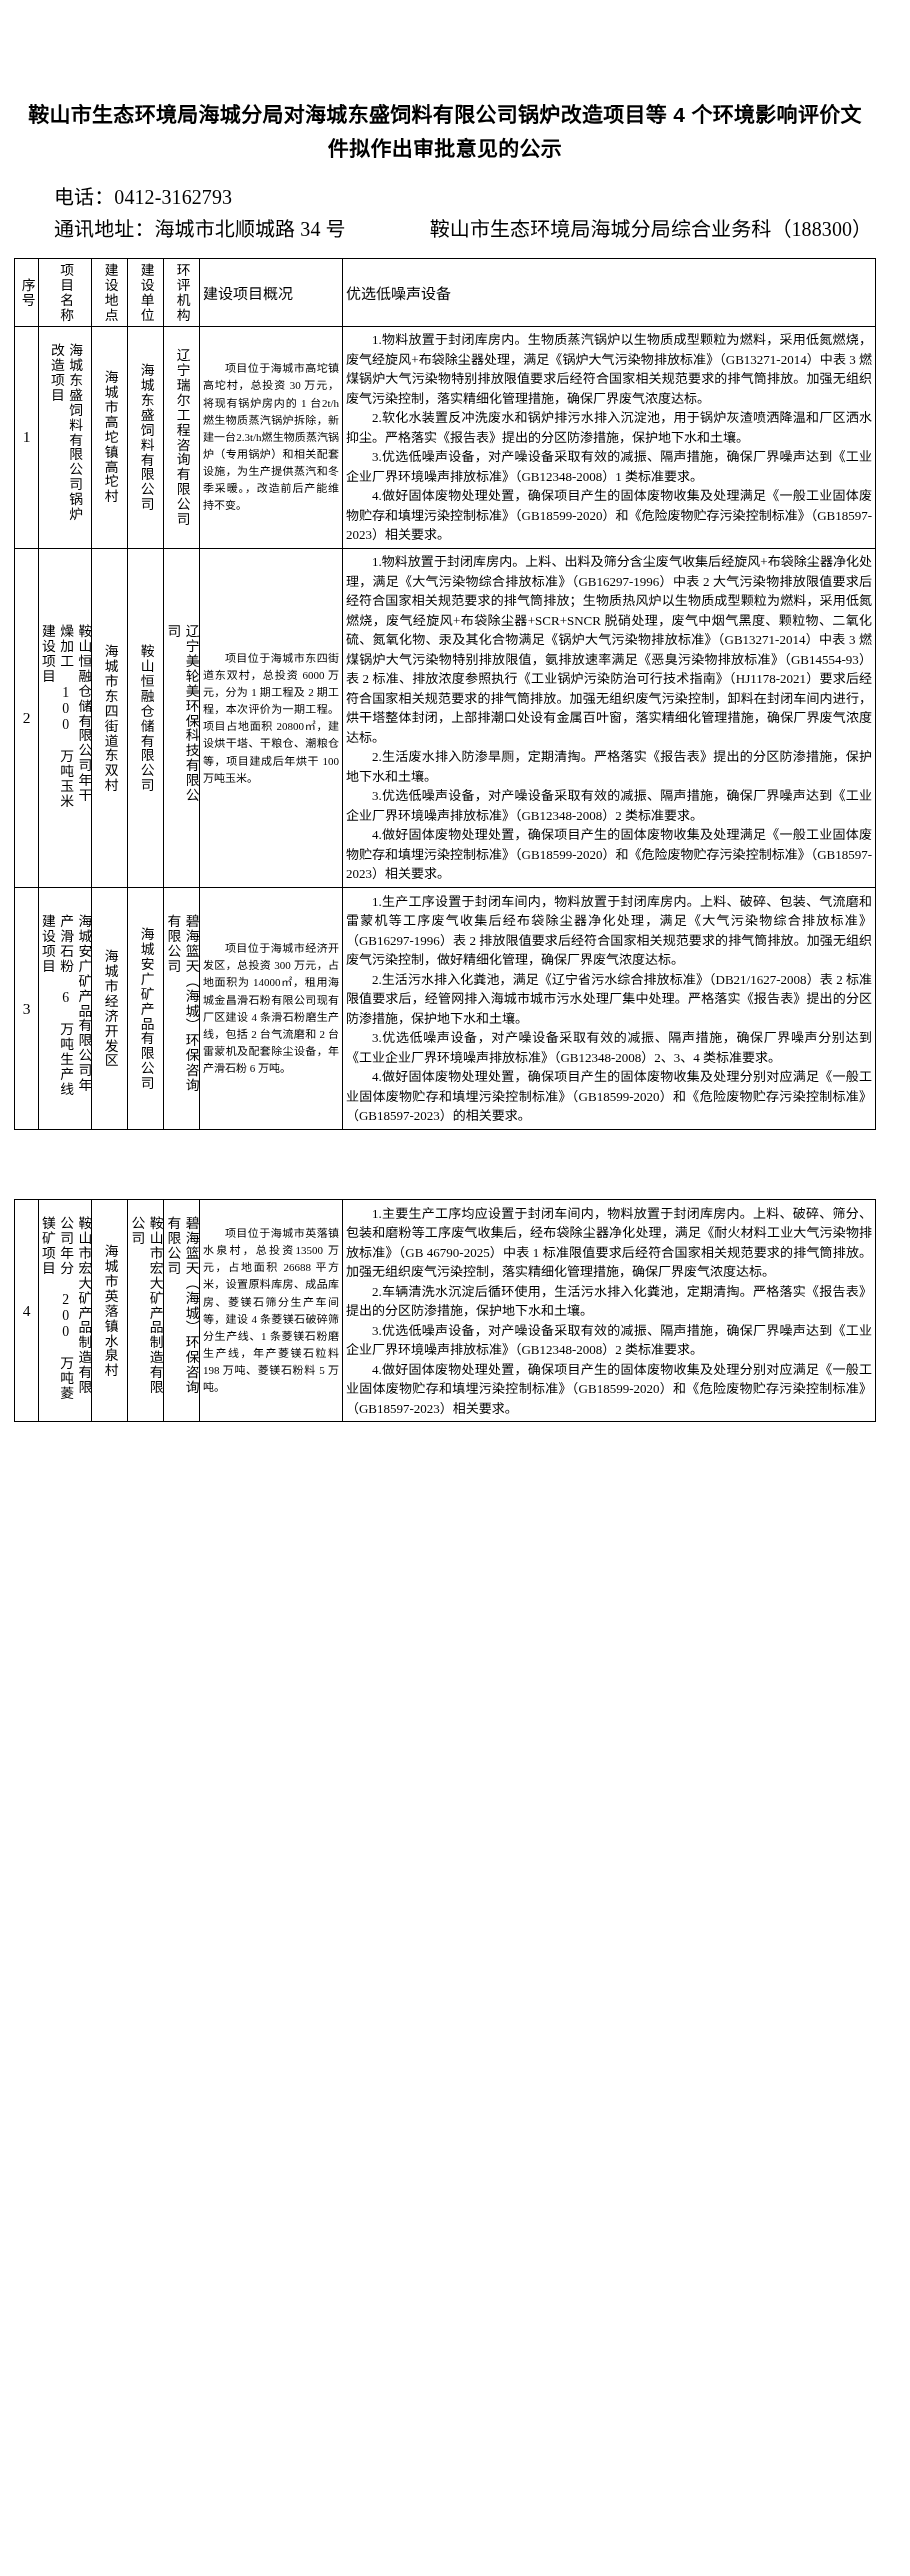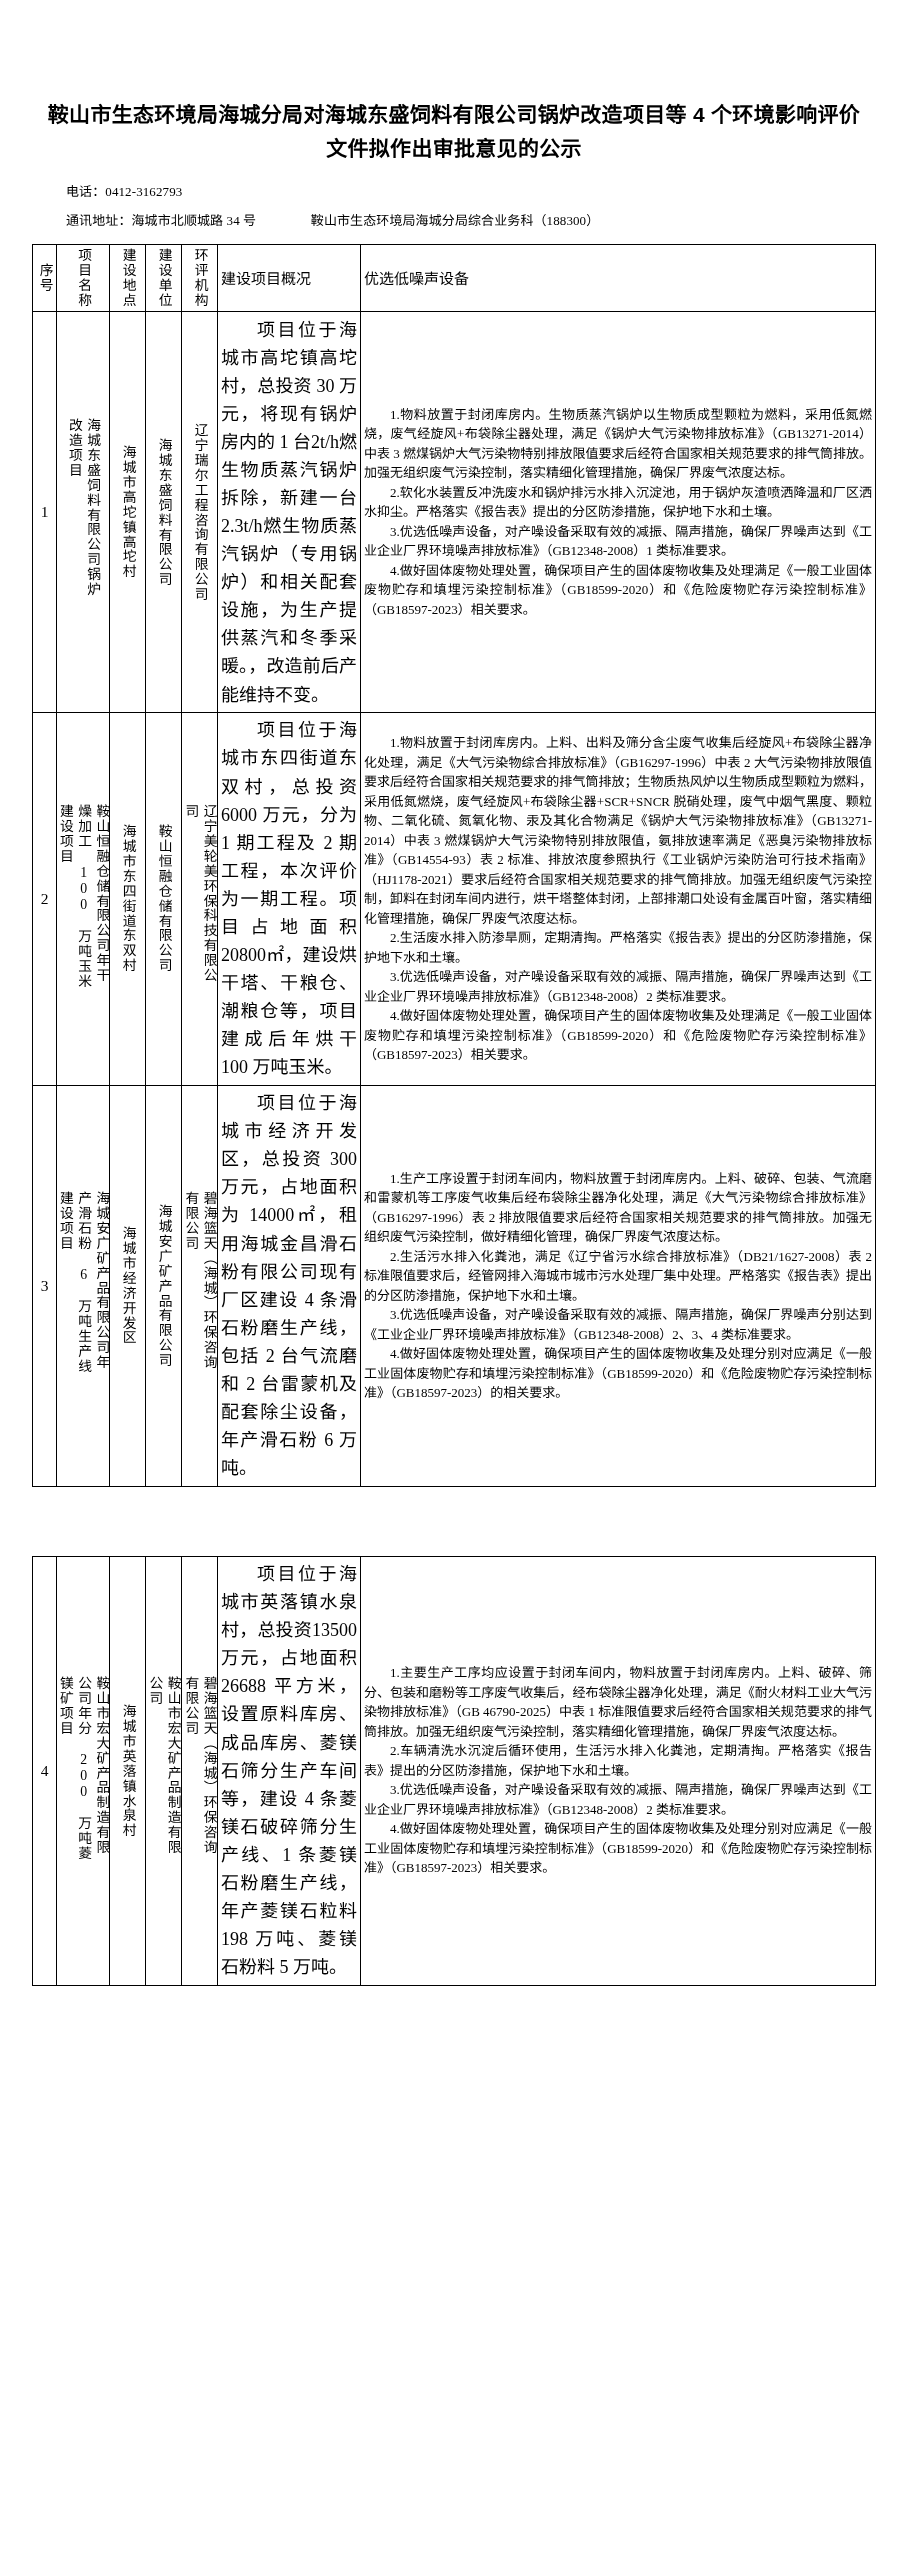--- a/index.html
+++ b/index.html
@@ -7,21 +7,21 @@
   body{
     width:910px;
     font-family:"Liberation Serif","DejaVu Serif",serif;
     color:#000000;
     -webkit-font-smoothing:antialiased;
   }
   .page{
     width:910px;
     min-height:2576px;
     box-sizing:border-box;
-    padding:98px 34px 23px 32px;
+    padding:98px 34px 23px 14px;
     position:relative;
   }
   
   .doc-title{
     font-size:21px;
     font-weight:bold;
     line-height:1.62;
     text-align:center;
     letter-spacing:0.3px;
     margin:0 10.3px 15px 10.3px;
@@ -31,23 +31,23 @@
   .intro{
     font-size:15.5px;
     line-height:1.62;
     text-align:justify;
     text-justify:inter-ideograph;
     margin:0 0 1.1px 0;
     text-indent:2em;
     letter-spacing:0.1px;
   }
   .line{
-    font-size:13px;
+    font-size:20px;
     line-height:1.62;
-    margin:8px;
+    margin:0;
     text-indent:2em;
     letter-spacing:0.1px;
   }
   .line.hang{
     text-indent:2em;
     text-align:justify;
     text-justify:inter-ideograph;
   }
   .gap{display:inline-block;width:4.2em;}
   
@@ -104,21 +104,21 @@
     text-align:justify;
     text-justify:inter-ideograph;
     text-indent:2em;
     margin:0;
   }
   .para.small{
     font-size:13px;
     line-height:1.5;
   }
   .overview .para{
-    font-size:18px;
+    font-size:11px;
     line-height:1.56;
   }
   td.top{vertical-align:top;}
   
   .page-break{
     height:69px;
     background:#ffffff;
   }
 </style>
 </head>

